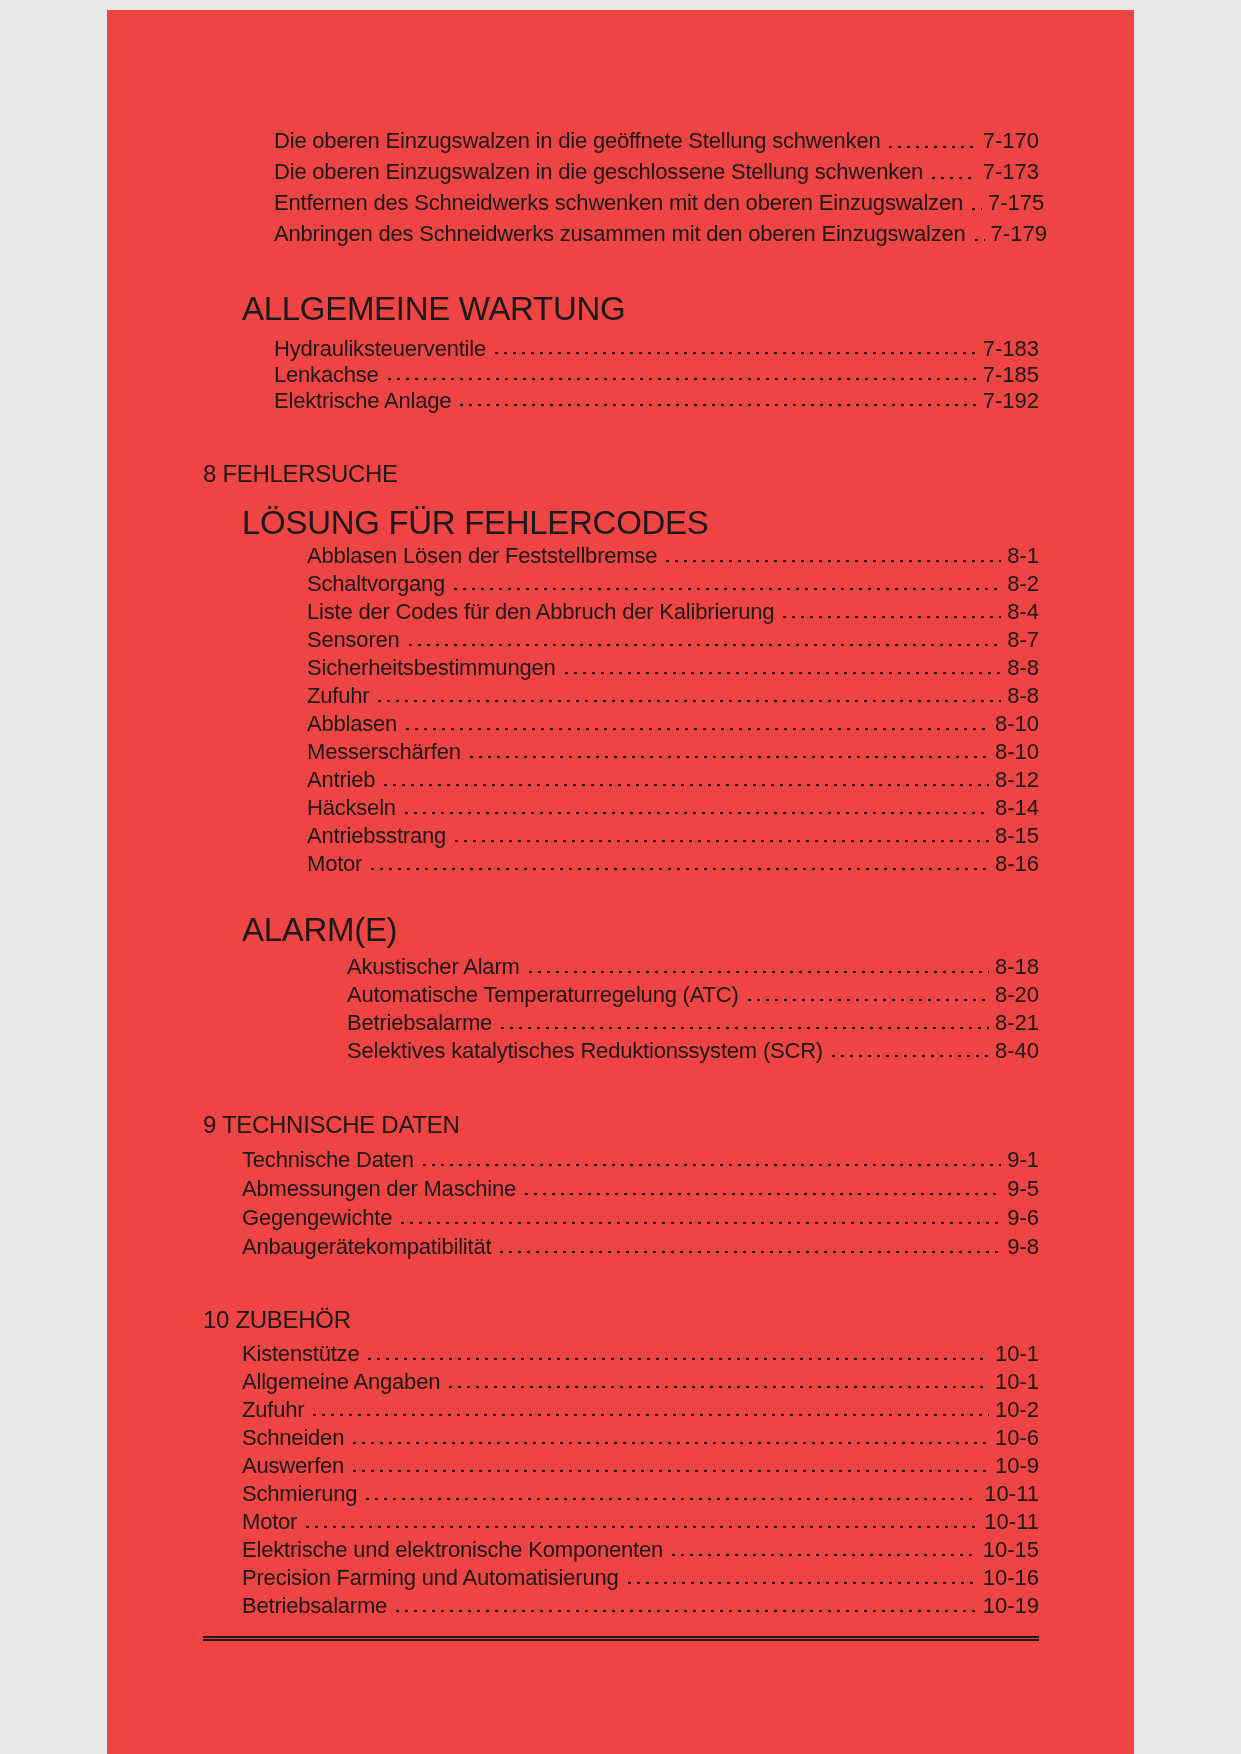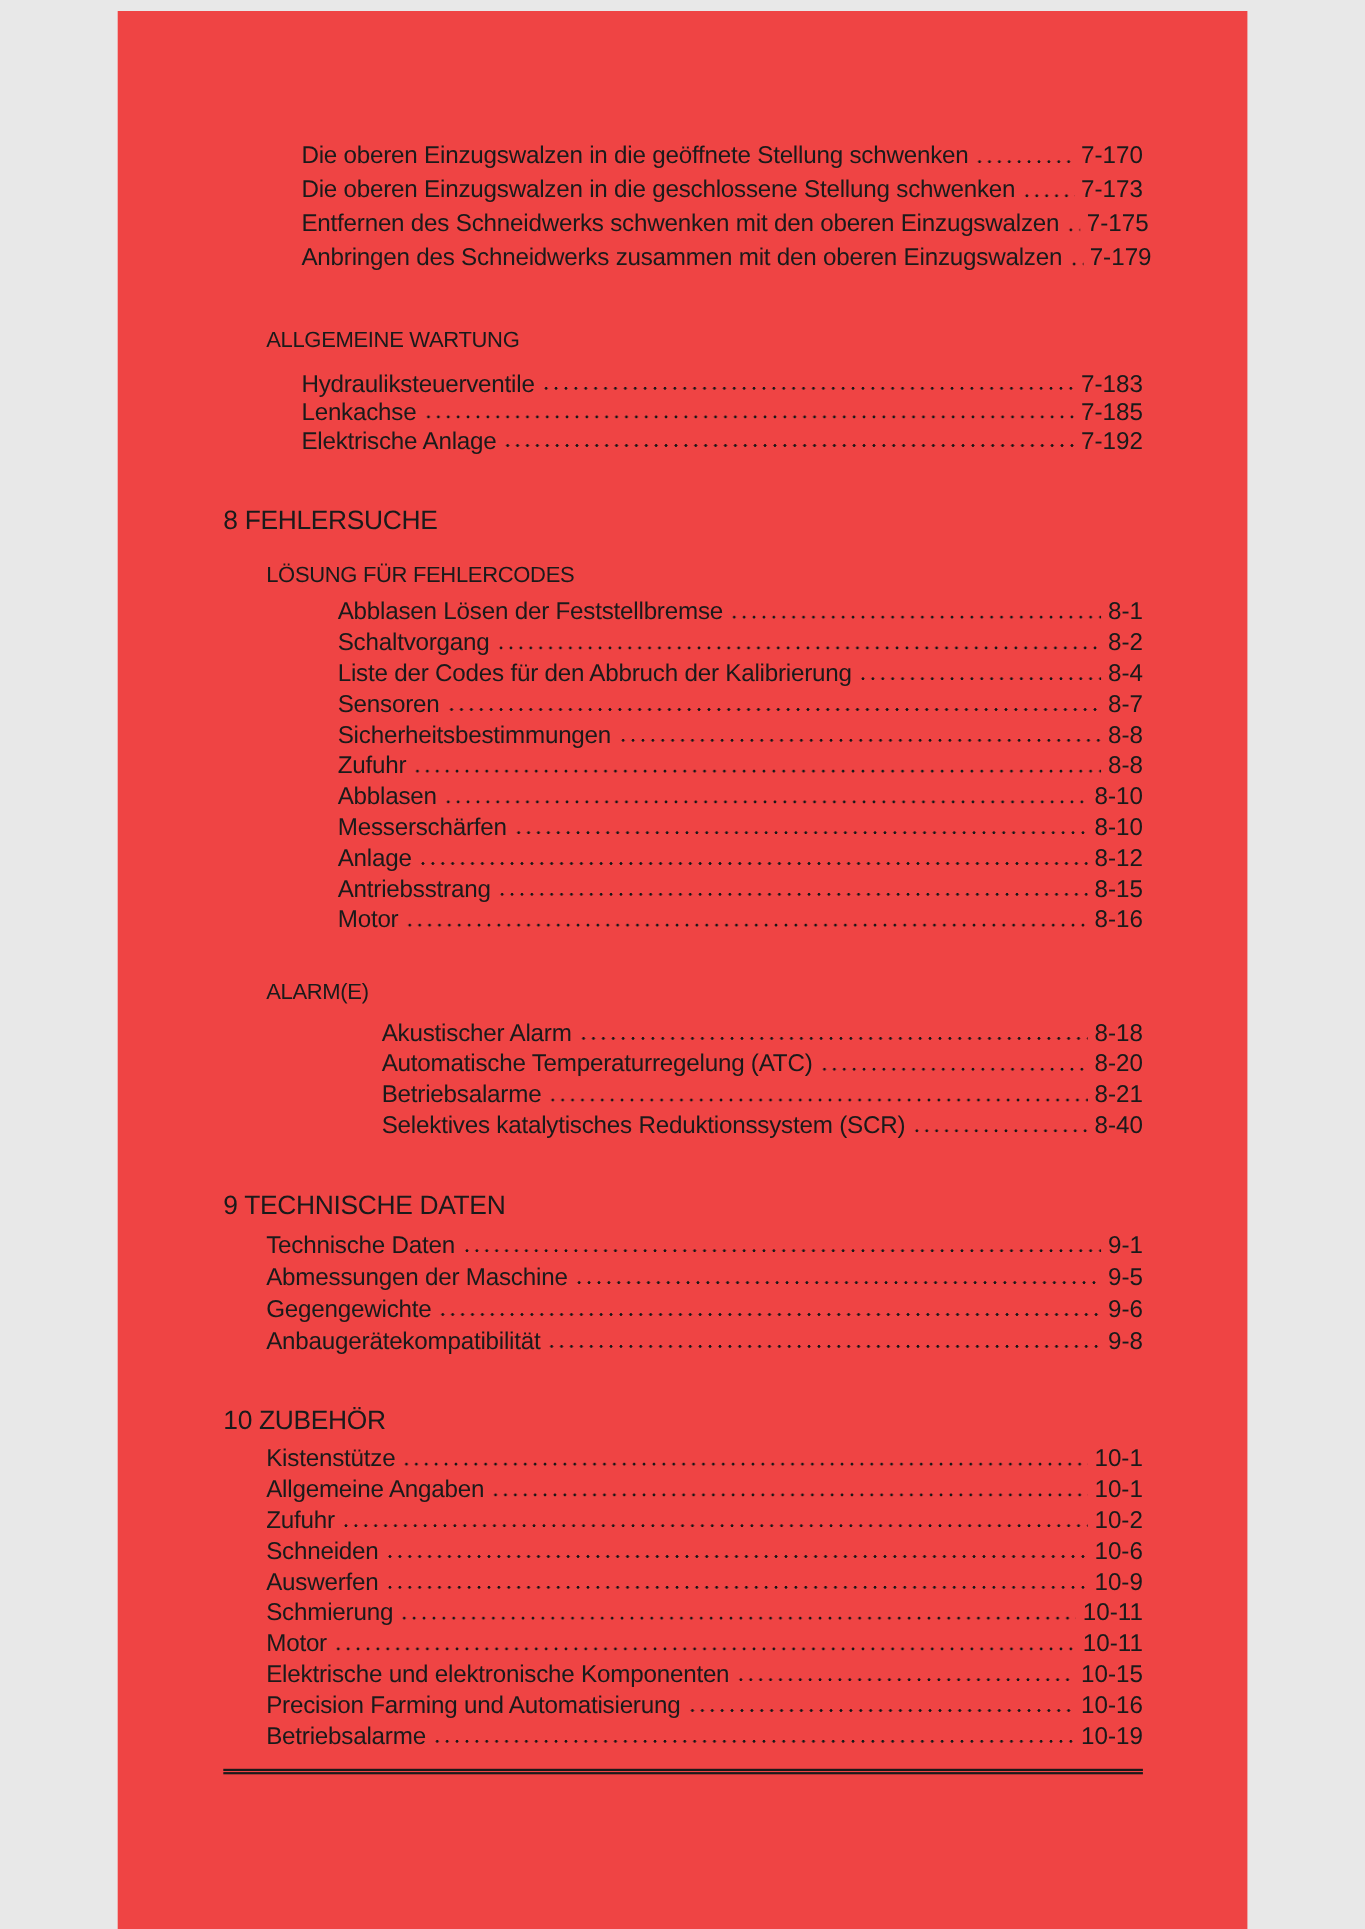--- a/index.html
+++ b/index.html
@@ -17,21 +17,21 @@
   }
   .toc { width: 100%; }
 
   .chapter-heading {
     font-size: 24px;
     line-height: 40px;
     letter-spacing: -0.3px;
     white-space: nowrap;
   }
   .section-heading {
-    font-size: 20px;
+    font-size: 33px;
     line-height: 38px;
     letter-spacing: -0.3px;
     padding-left: 39px;
     white-space: nowrap;
   }
 
   .toc-group { line-height: 28px; font-size: 22px; }
   .toc-row {
     display: flex;
     align-items: stretch;
@@ -160,23 +160,28 @@
           <span class="toc-label">Abblasen</span>
           <span class="dots"></span>
           <span class="toc-page">8-10</span>
         </div>
         <div class="toc-row">
           <span class="toc-label">Messerschärfen</span>
           <span class="dots"></span>
           <span class="toc-page">8-10</span>
         </div>
         <div class="toc-row">
-          <span class="toc-label">Anlage</span>
+          <span class="toc-label">Antrieb</span>
           <span class="dots"></span>
           <span class="toc-page">8-12</span>
+        </div>
+        <div class="toc-row">
+          <span class="toc-label">Häckseln</span>
+          <span class="dots"></span>
+          <span class="toc-page">8-14</span>
         </div>
         <div class="toc-row">
           <span class="toc-label">Antriebsstrang</span>
           <span class="dots"></span>
           <span class="toc-page">8-15</span>
         </div>
         <div class="toc-row">
           <span class="toc-label">Motor</span>
           <span class="dots"></span>
           <span class="toc-page">8-16</span>

